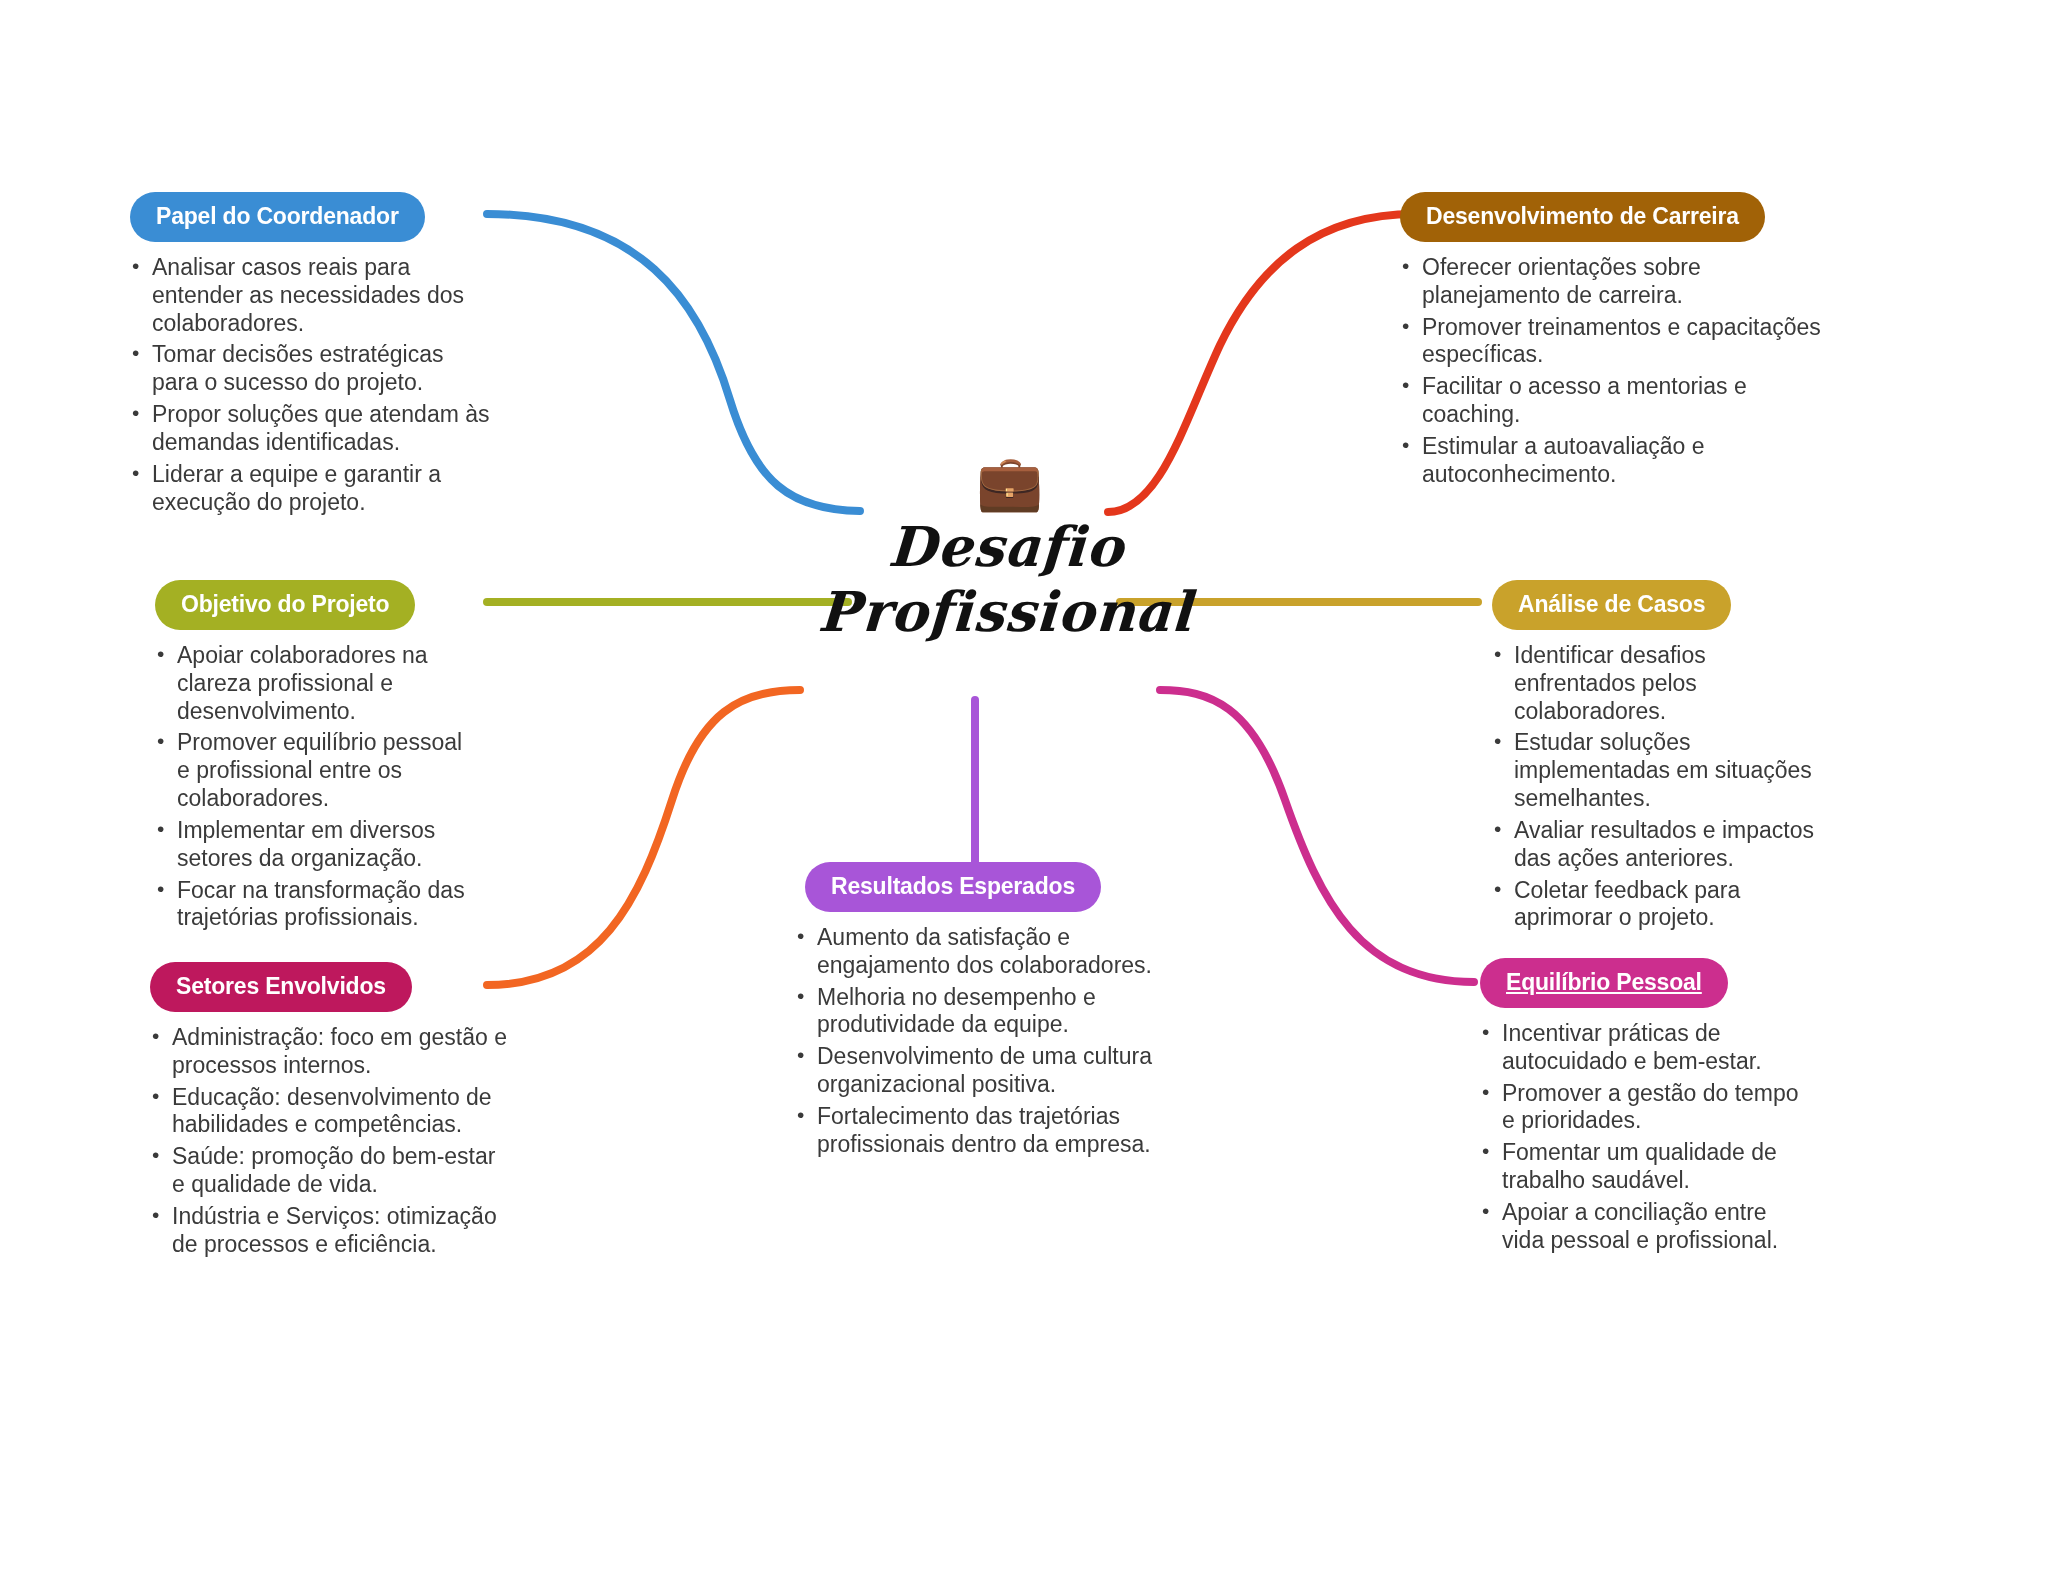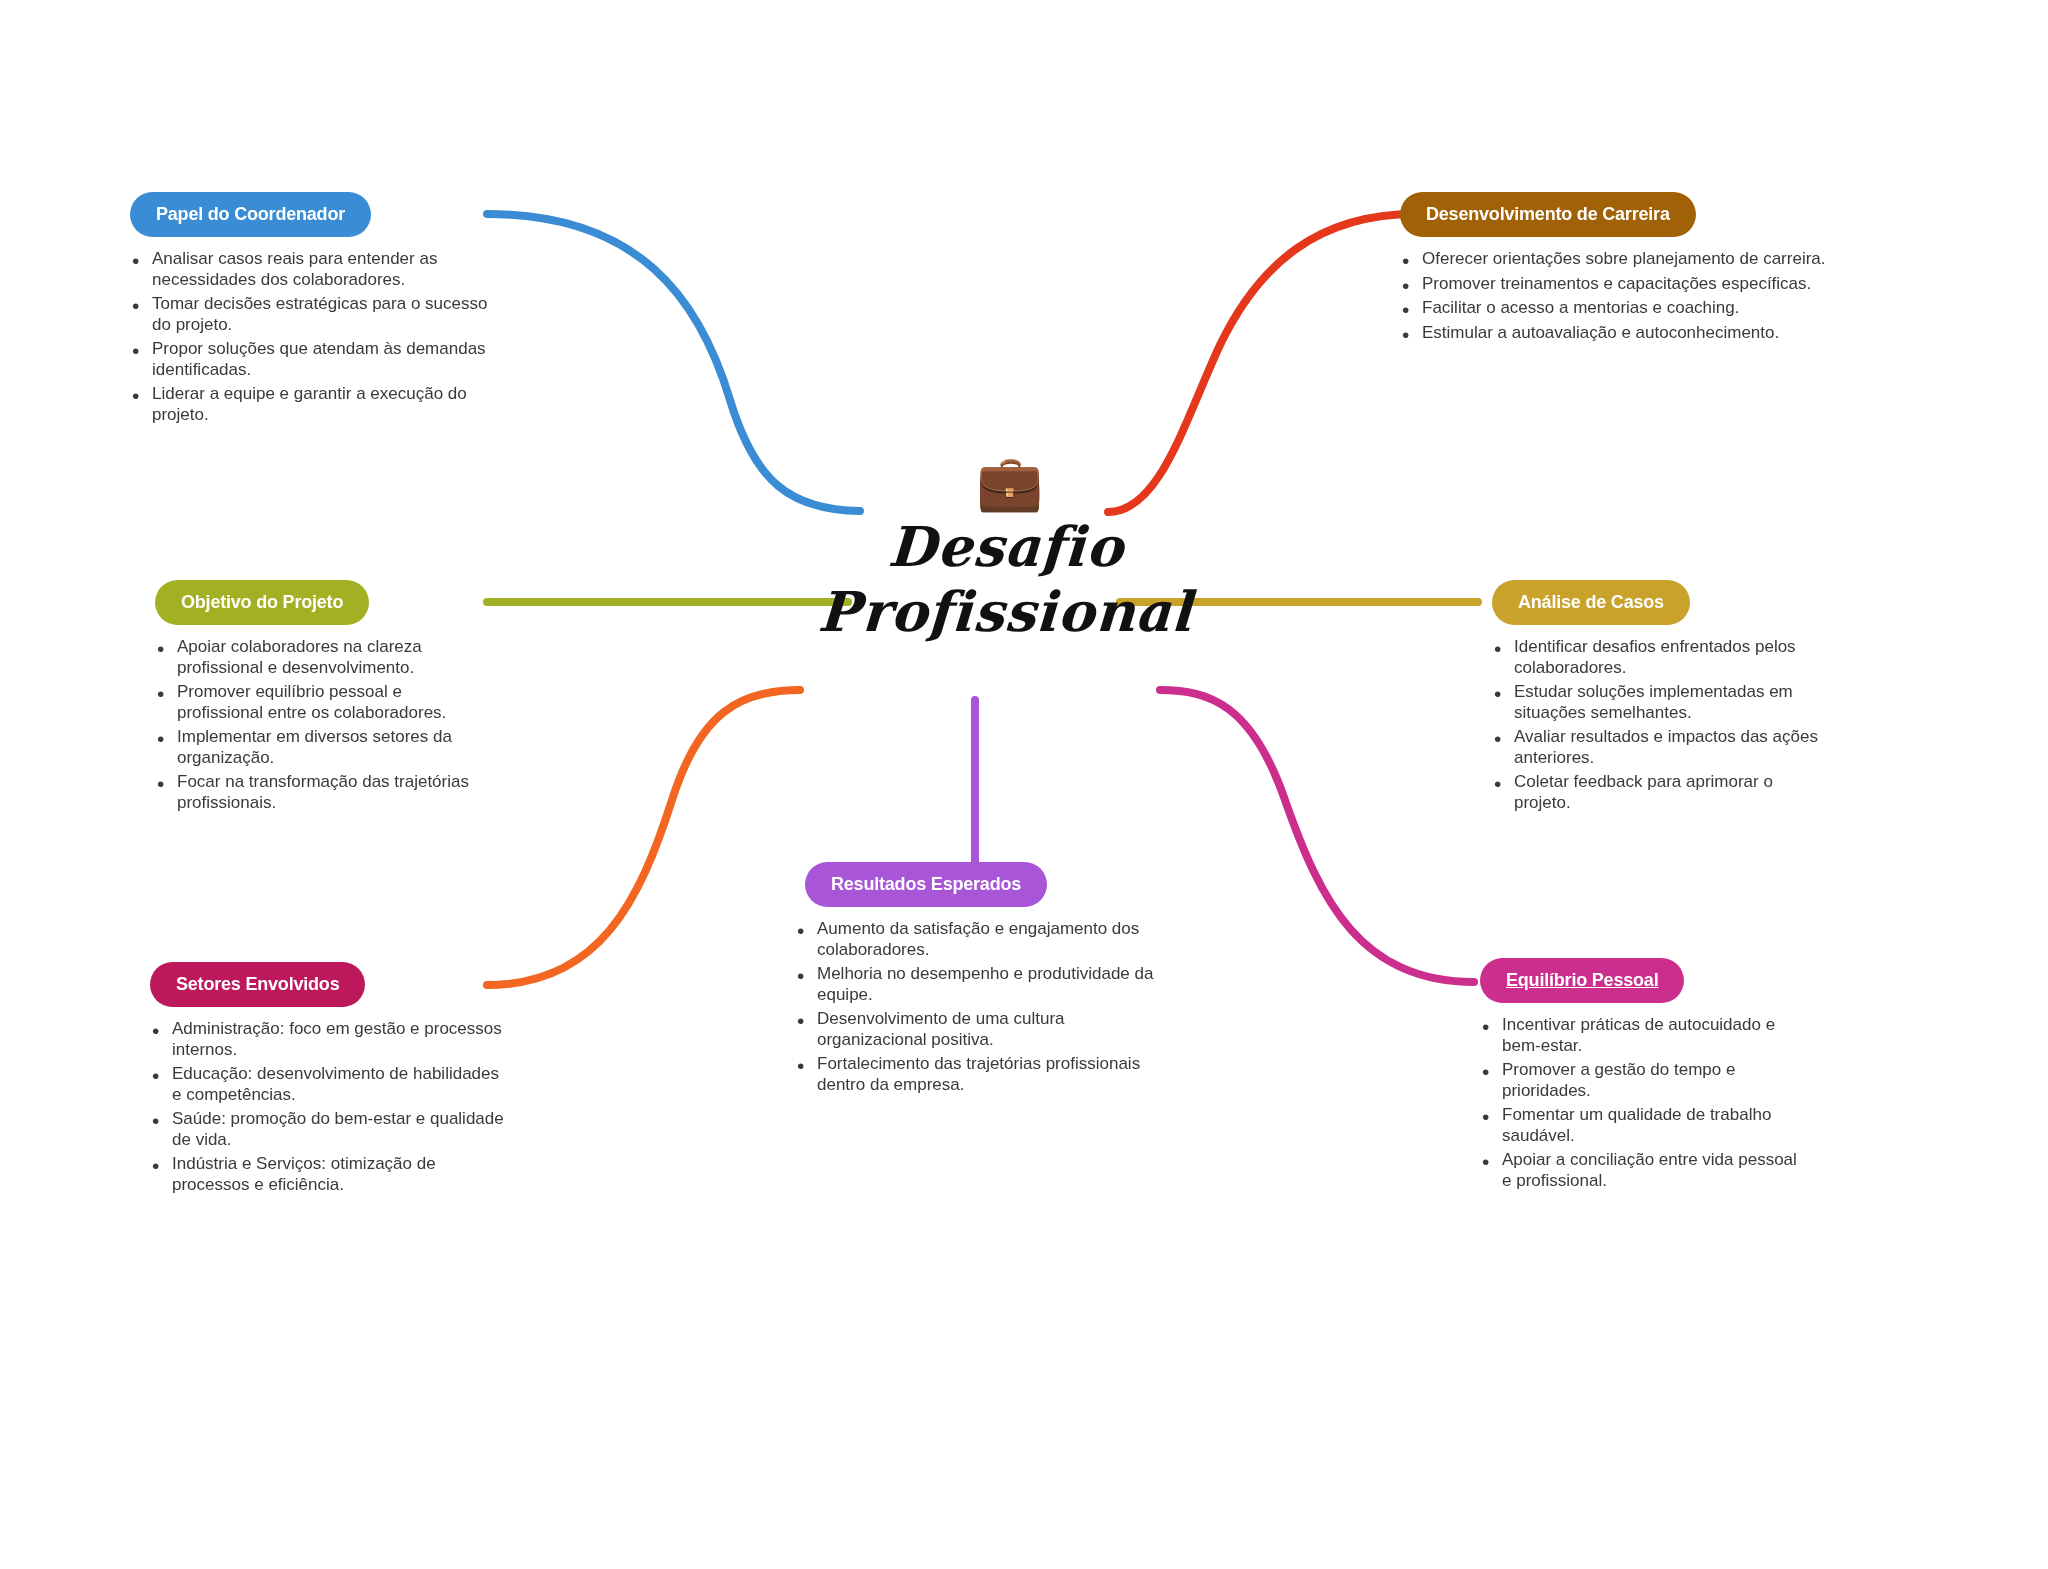--- a/index.html
+++ b/index.html
@@ -54,36 +54,36 @@
   
   .branch {
     position:absolute;
     z-index:5;
   }
   .pill {
     display:inline-block;
     border-radius:40px;
     color:#ffffff;
     font-weight:bold;
-    font-size:18px;
+    font-size:23px;
     line-height:1;
     padding:13px 26px 14px 26px;
     white-space:nowrap;
     letter-spacing:-0.2px;
   }
   .bullets {
     list-style:none;
     margin-top:12px;
     padding:0;
   }
   .bullets li {
     position:relative;
     padding-left:22px;
     margin-bottom:4px;
-    font-size:17px;
+    font-size:23px;
     line-height:1.21;
     color:#3a3a3a;
     font-family:"Liberation Sans", sans-serif;
   }
   .bullets li::before {
     content:"\2022";
     position:absolute;
     left:2px;
     top:-1px;
     font-size:21px;

